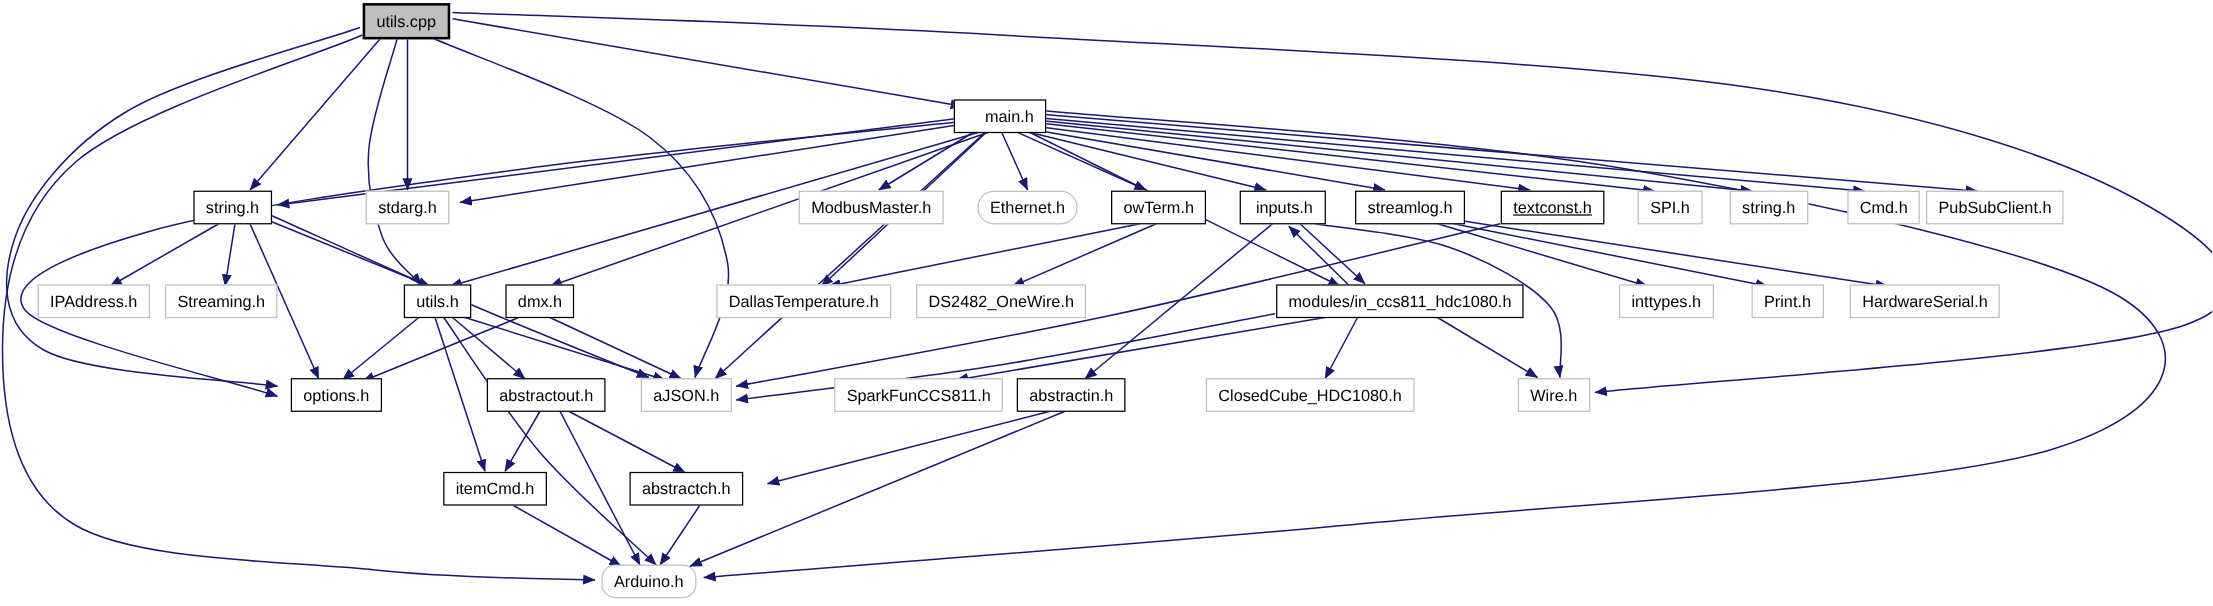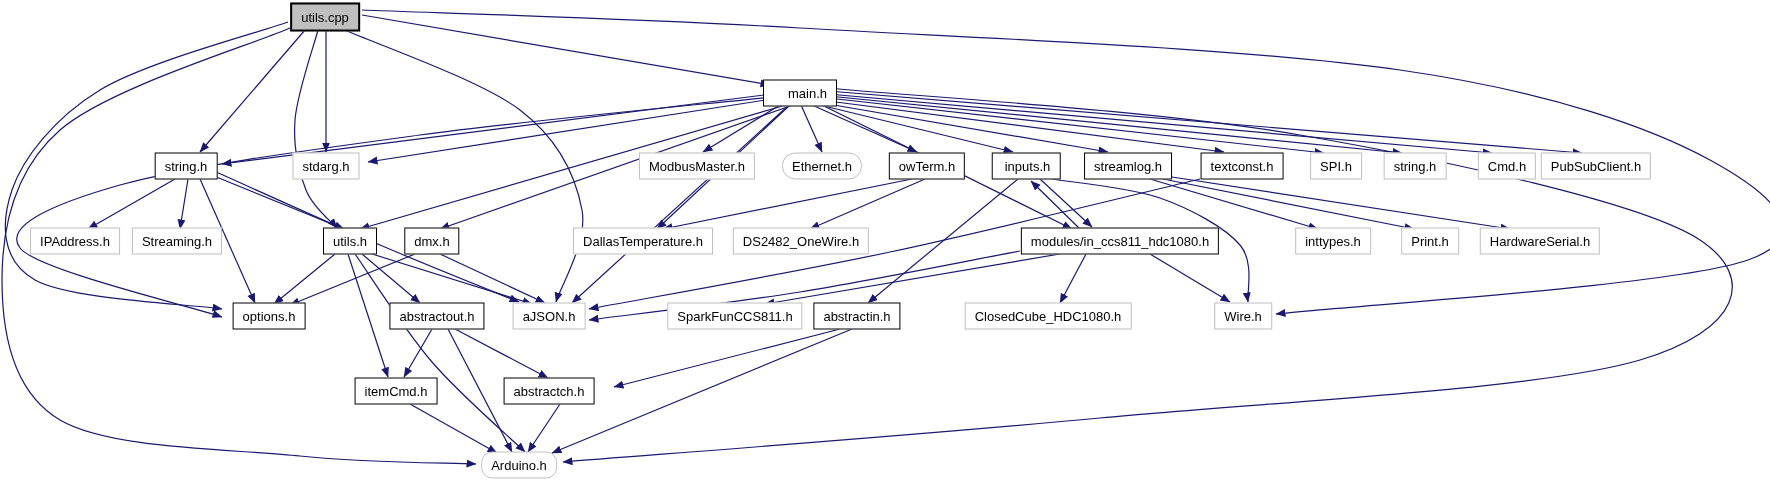--- a/index.html
+++ b/index.html
@@ -89,21 +89,21 @@
   <div id="nodes">
       <div class="node root" style="left: 325px; top: 17px; background: rgb(191, 191, 191);">utils.cpp</div>
       <div class="node doc" style="left: 800px; top: 93px; padding-left: 24px;">main.h</div>
       <div class="node doc" style="left: 186px; top: 166px;">string.h</div>
       <div class="node ext" style="left: 326px; top: 166px;">stdarg.h</div>
       <div class="node ext" style="left: 697px; top: 166px;">ModbusMaster.h</div>
       <div class="node ext" style="left: 822px; top: 166px; border-radius: 13px;">Ethernet.h</div>
       <div class="node doc" style="left: 927px; top: 166px;">owTerm.h</div>
       <div class="node doc" style="left: 1026px; top: 166px; padding-left: 12px;">inputs.h</div>
       <div class="node doc" style="left: 1128px; top: 166px;">streamlog.h</div>
-      <div class="node doc" style="left: 1242px; top: 166px;">textconst.h</div>
+      <div class="node doc" style="left: 1242px; top: 166px; text-decoration: underline;">textconst.h</div>
       <div class="node ext" style="left: 1336px; top: 166px;">SPI.h</div>
       <div class="node ext" style="left: 1415px; top: 166px;">string.h</div>
       <div class="node ext" style="left: 1507px; top: 166px;">Cmd.h</div>
       <div class="node ext" style="left: 1596px; top: 166px;">PubSubClient.h</div>
       <div class="node ext" style="left: 75px; top: 241px;">IPAddress.h</div>
       <div class="node ext" style="left: 177px; top: 241px;">Streaming.h</div>
       <div class="node doc" style="left: 350px; top: 241px;">utils.h</div>
       <div class="node doc" style="left: 432px; top: 241px;">dmx.h</div>
       <div class="node ext" style="left: 643px; top: 241px;">DallasTemperature.h</div>
       <div class="node ext" style="left: 801px; top: 241px;">DS2482_OneWire.h</div>

